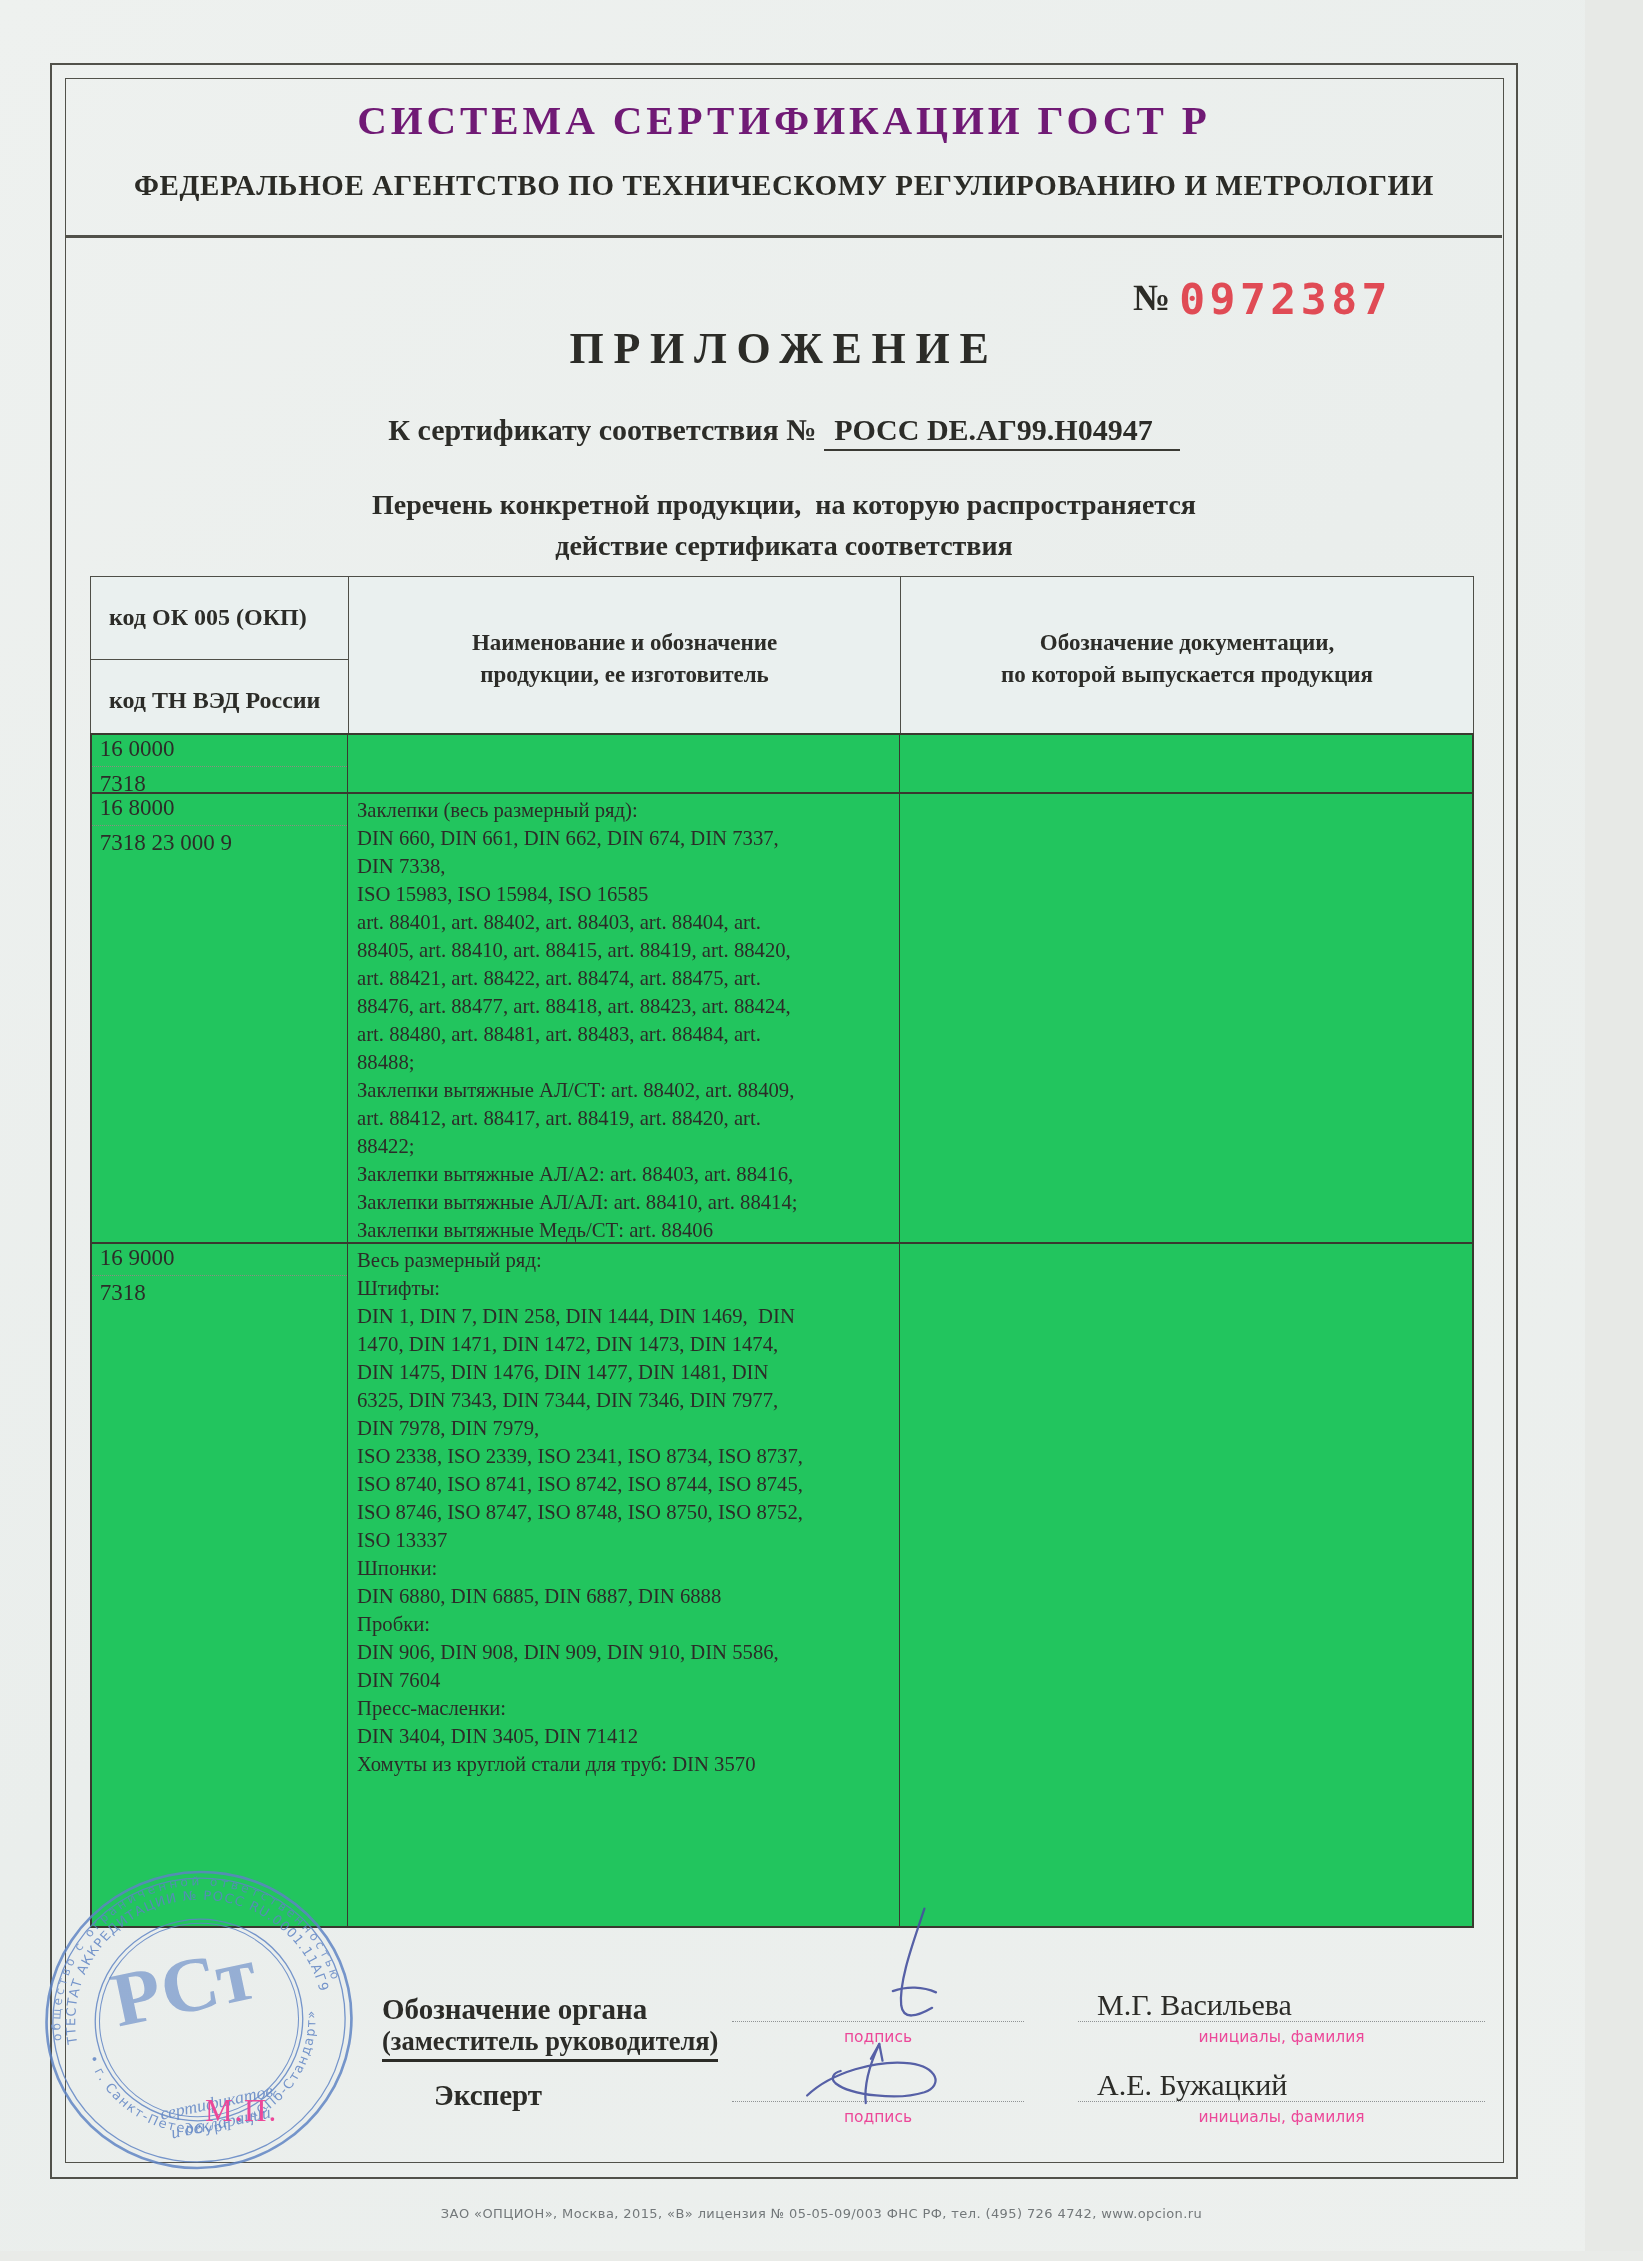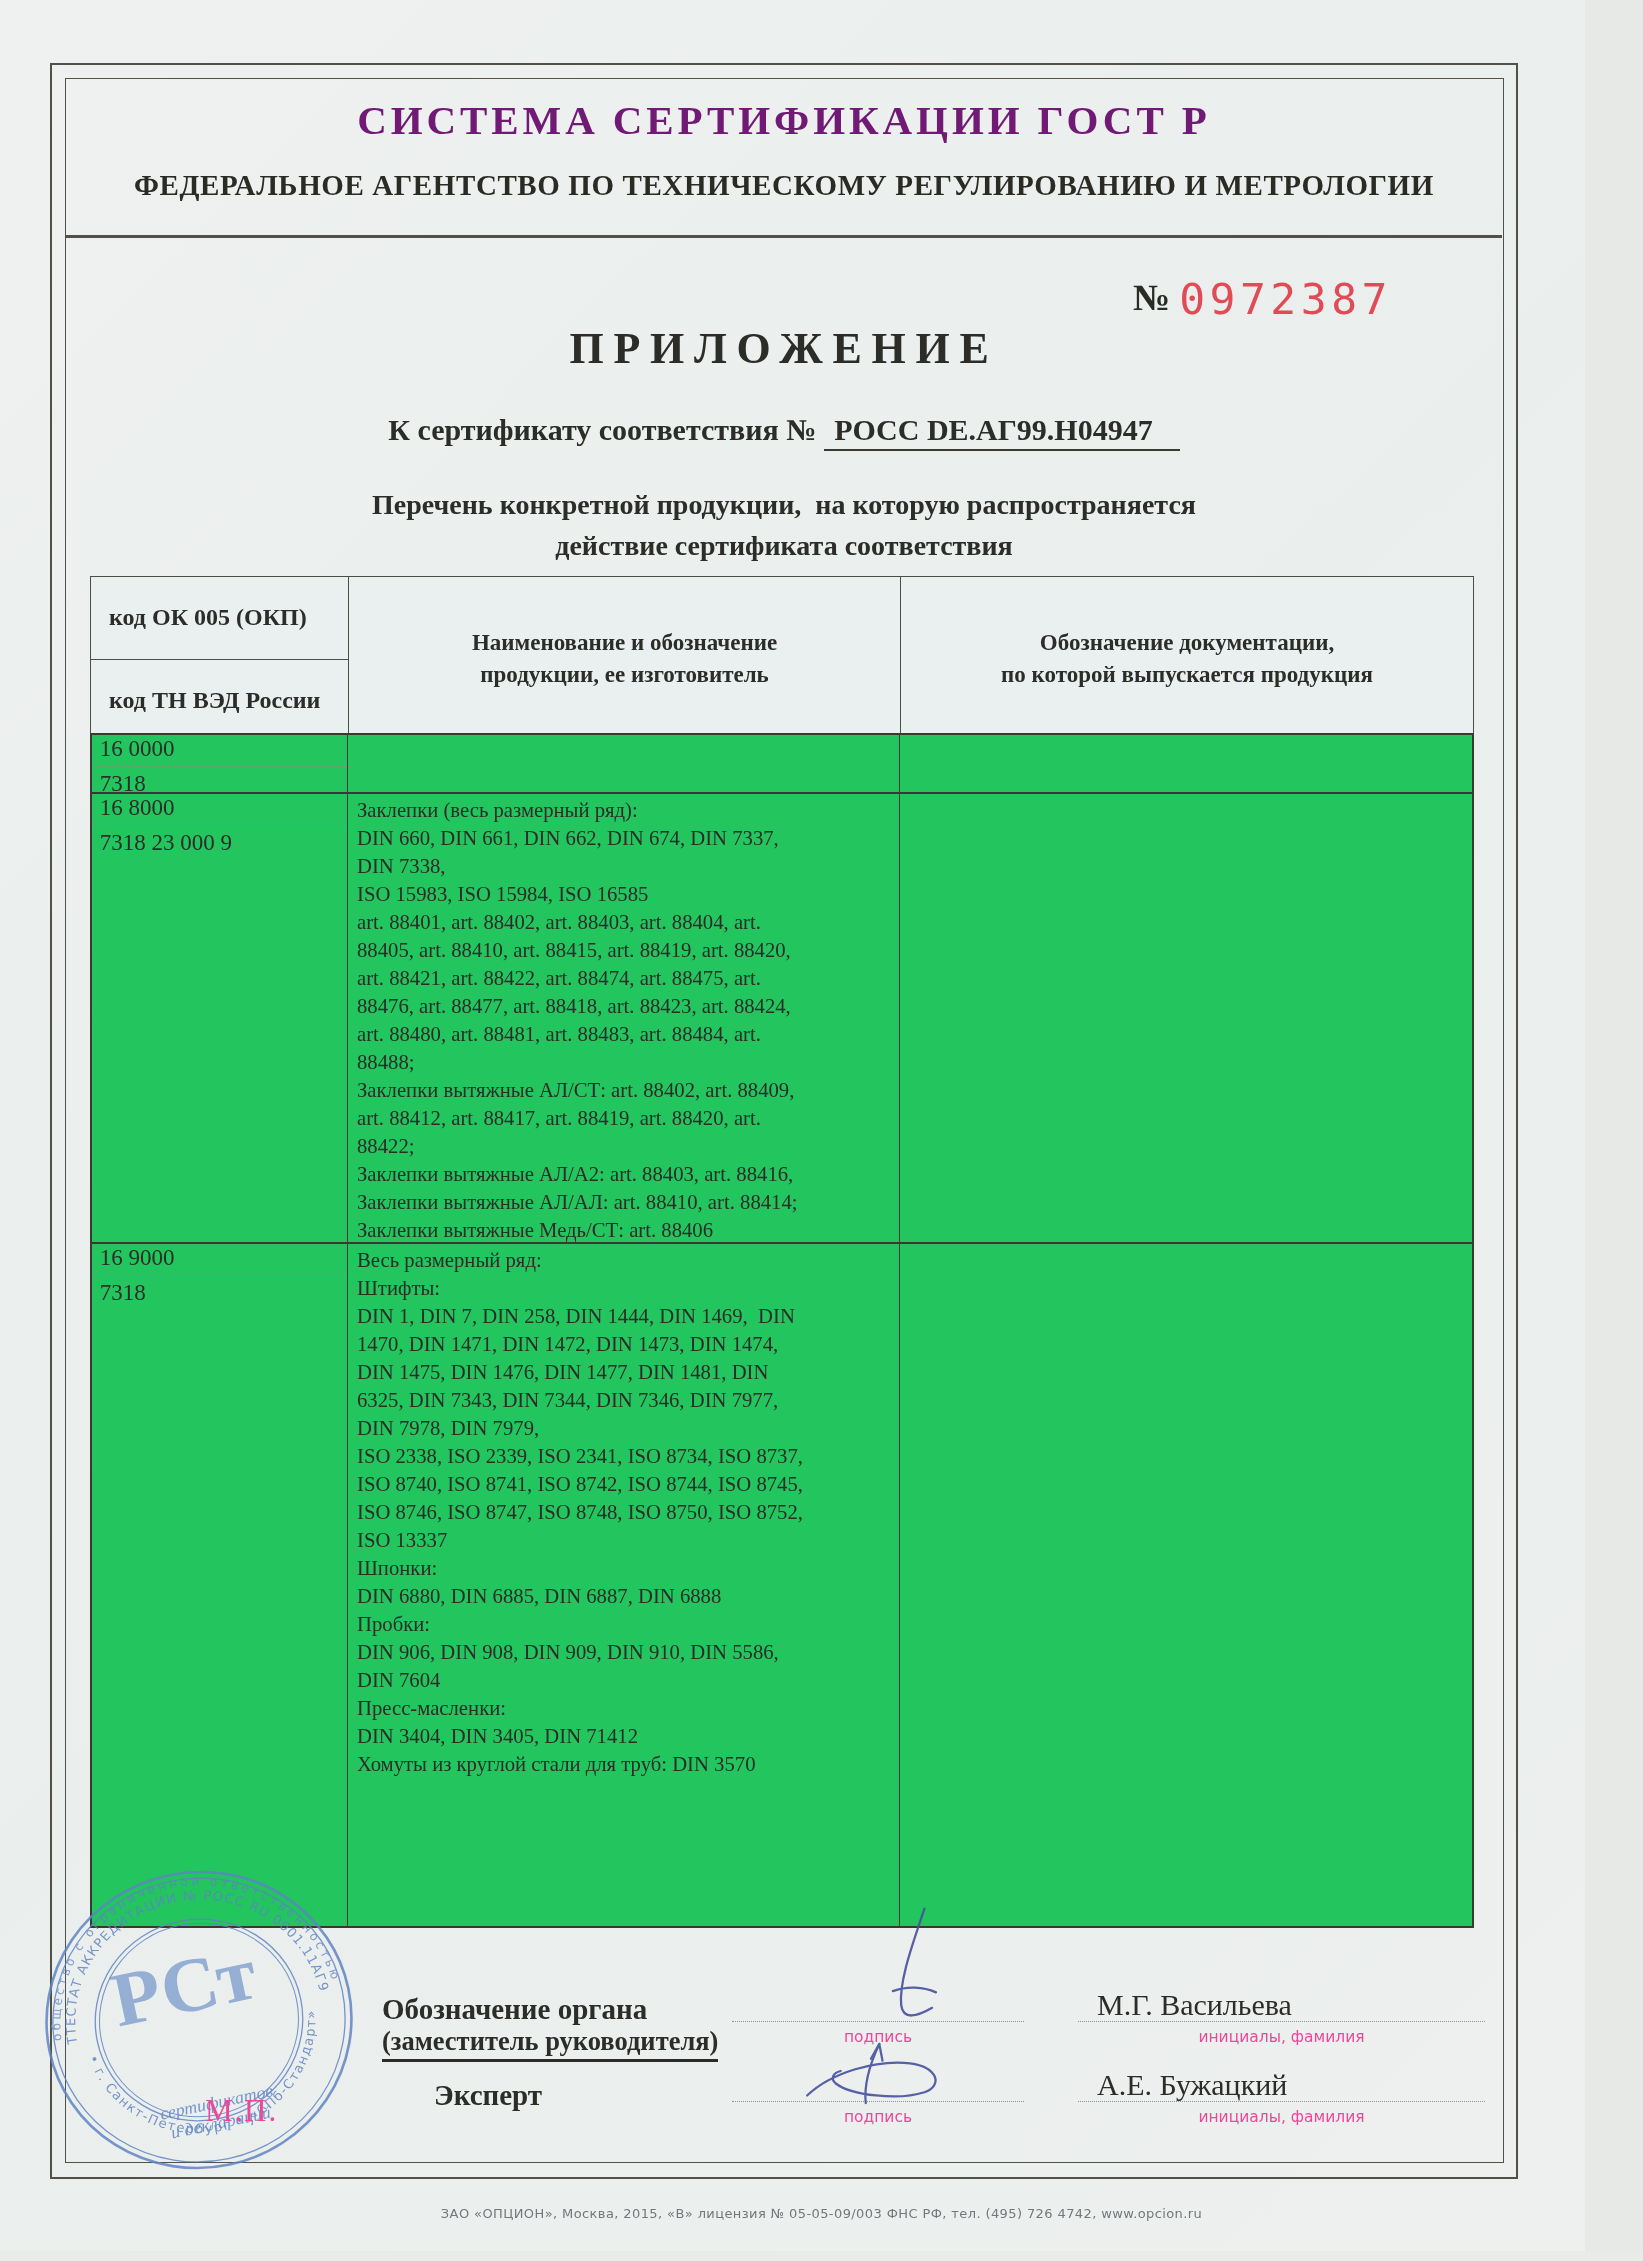--- a/index.html
+++ b/index.html
@@ -14,21 +14,21 @@
   .frame-outer{position:absolute;left:50px;top:63px;width:1464px;height:2112px;border:2.6px solid #51514a;}
   .frame-inner{position:absolute;left:65px;top:78px;width:1437px;height:2083px;border:1.9px solid #51514a;}
   .header-rule{position:absolute;left:65px;top:235px;width:1437px;height:2.6px;background:#51514a;}
 
   .centered{position:absolute;left:0;width:1568px;text-align:center;}
   .title1{top:96px;font-size:41px;font-weight:bold;letter-spacing:3.9px;color:#701a75;}
   .title2{top:169px;font-size:29px;font-weight:bold;letter-spacing:0.6px;color:#2b2b26;}
 
   .doc-number{position:absolute;left:1133px;top:274px;white-space:nowrap;}
   .doc-number .no-sign{font-size:37px;font-weight:bold;color:#2b2b26;vertical-align:3.9px;}
-  .doc-number .digits{font-family:"DejaVu Sans Mono",monospace;font-size:43px;color:#e04b55;letter-spacing:4.5px;margin-left:9px;}
+  .doc-number .digits{font-family:"DejaVu Sans Mono",monospace;font-size:43px;color:#e04b55;letter-spacing:4.5px;margin-left:9px;font-weight:bold;}
 
   .appendix{top:323px;font-size:44px;font-weight:bold;letter-spacing:9.7px;}
   .cert-line{top:413px;font-size:30px;font-weight:bold;white-space:nowrap;}
   .cert-num{border-bottom:2.6px solid #3a3a34;padding:0 27px 3.2px 10.3px;}
   .purpose1{top:489px;font-size:28px;font-weight:bold;white-space:pre-wrap;}
   .purpose2{top:530px;font-size:28px;font-weight:bold;}
 
   
   .thead{
     position:absolute;left:90px;top:576px;width:1384px;height:166px;

